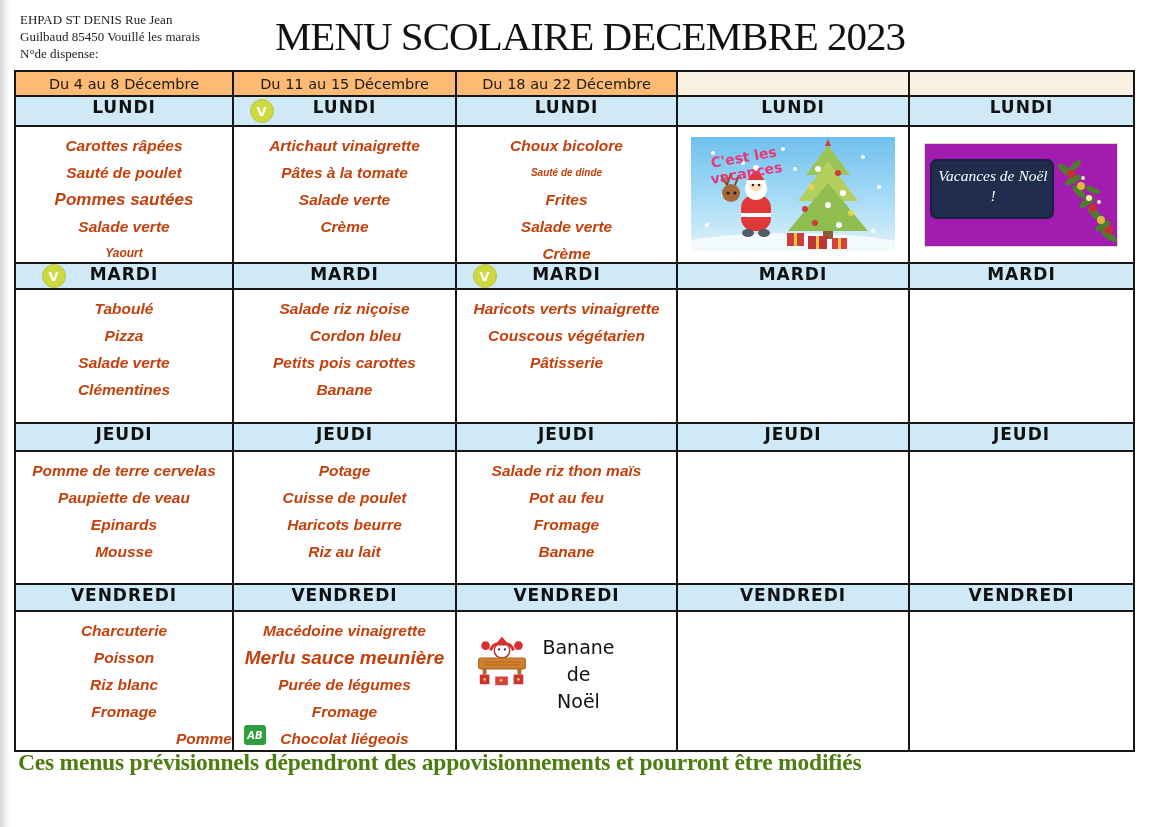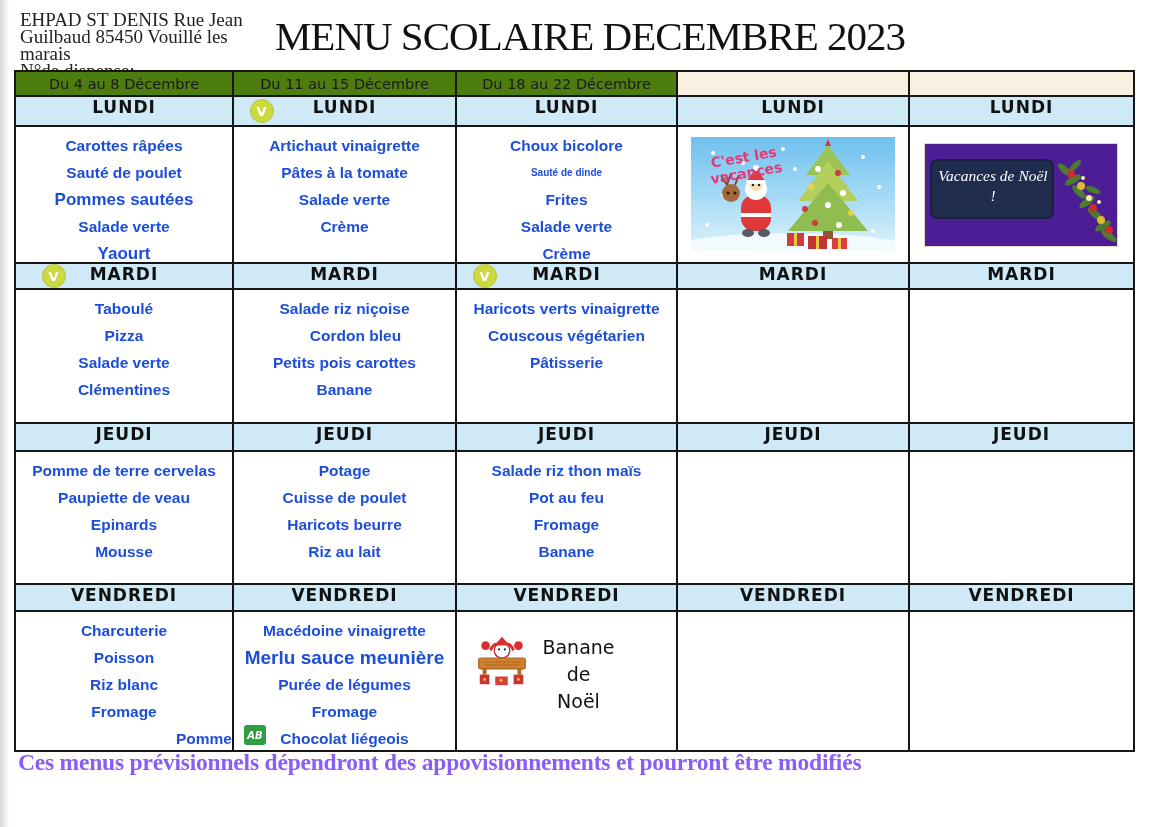--- a/index.html
+++ b/index.html
@@ -4,70 +4,70 @@
 <style>
   html,body{margin:0;padding:0;}
   body{
     width:1169px;height:827px;position:relative;background:#ffffff;
     font-family:"Liberation Sans",sans-serif;overflow:hidden;
   }
   .scan-edge{position:absolute;left:0;top:0;width:10px;height:827px;
     background:linear-gradient(90deg,#d9d9d9,#f2f2f2 60%,#ffffff);}
   
   .org-block{position:absolute;left:20px;top:11px;width:250px;
-    font-family:"Liberation Serif",serif;font-size:19px;line-height:17px;color:#222;}
+    font-family:"Liberation Serif",serif;font-size:13px;line-height:17px;color:#222;}
   .page-title{position:absolute;left:250px;top:12px;width:680px;text-align:center;
     font-family:"Liberation Serif",serif;font-size:41px;letter-spacing:-1px;color:#111;}
   
   .menu-table{position:absolute;left:14px;top:70px;display:grid;
     grid-template-columns:218px 223px 221px 232px 223px;
     grid-template-rows:25px 30px 137px 26px 134px 28px 133px 27px 138px;
     border:2px solid #161616;box-sizing:border-box;}
   .cell{position:relative;border-right:2px solid #161616;border-bottom:2px solid #161616;
     background:#fff;box-sizing:border-box;overflow:hidden;}
   .cell.last-col{border-right:none;}
   .cell.last-row{border-bottom:none;}
-  .week-h{background:#4d7c0f;display:flex;align-items:center;justify-content:center;
+  .week-h{background:#fdba74;display:flex;align-items:center;justify-content:center;
     font-family:"DejaVu Sans",sans-serif;font-size:14.5px;color:#1a1a1a;}
   .week-h.empty{background:#faf0e2;}
   .day-h{background:#cfe9f6;display:flex;align-items:flex-start;justify-content:center;
     font-family:"DejaVu Sans",sans-serif;font-weight:bold;font-size:17px;
     letter-spacing:1px;color:#111;}
   .menu-cell{padding-top:5px;text-align:center;}
   .menu-line{font-family:"Liberation Sans",sans-serif;font-weight:bold;font-size:17.5px;
-    line-height:27px;color:#1d4ed8;white-space:nowrap;}
+    line-height:27px;color:#c2410c;white-space:nowrap;font-style:italic;}
   
   .veg-icon{position:absolute;left:16px;top:50%;transform:translateY(-50%);
     width:22px;height:22px;border-radius:50%;background:#ccd93f;border:1px solid #b9c24e;
     color:#fff;font-family:"DejaVu Sans",sans-serif;font-weight:bold;font-size:13px;
     display:flex;align-items:center;justify-content:center;}
   .ab-icon{position:absolute;left:10px;bottom:5px;width:22px;height:20px;border-radius:3px;
     background:#2f9e41;color:#fff;font-family:"DejaVu Sans",sans-serif;font-weight:bold;
     font-size:10px;font-style:italic;display:flex;align-items:center;justify-content:center;}
   
   .scene1{position:absolute;left:13px;top:10px;width:204px;height:114px;
     background:linear-gradient(180deg,#6fc0ee 0%,#a8dcf6 55%,#dff2fb 100%);}
   .scene1-text{position:absolute;left:8px;top:12px;width:92px;text-align:center;
     font-family:"DejaVu Sans",sans-serif;font-weight:bold;font-size:14px;line-height:16px;
     color:#e83878;transform:rotate(-10deg);}
   
   .scene2{position:absolute;left:14px;top:16px;width:192px;height:102px;
-    background:#4c1d95;border:1px solid #e6d8c0;}
+    background:#a21caf;border:1px solid #e6d8c0;}
   .scene2-text{position:absolute;left:12px;top:22px;width:112px;text-align:center;
     font-family:"Liberation Serif",serif;font-style:italic;font-size:15.5px;
     line-height:20px;color:#fff;}
   
   .noel-cell{display:flex;align-items:flex-start;padding-top:22px;}
   .noel-icon{margin-left:16px;flex:0 0 auto;}
   .noel-lines{flex:1;text-align:center;margin-right:50px;}
   .noel-line{font-family:"DejaVu Sans",sans-serif;font-size:19px;line-height:27px;color:#111;}
   
   .footer-note{position:absolute;left:18px;top:749px;width:1000px;
     font-family:"Liberation Serif",serif;font-weight:bold;font-size:23.5px;
-    letter-spacing:-0.2px;color:#8b5cf6;}
+    letter-spacing:-0.2px;color:#4d7c0f;}
   svg{display:block;}
 </style>
 </head>
 <body>
 
 <div class="scan-edge"></div>
 
 <div class="org-block">
   <div>EHPAD ST DENIS Rue Jean</div>
   <div>Guilbaud 85450 Vouillé les marais</div>
@@ -99,21 +99,21 @@
   </div>
   <div class="cell day-h last-col">
     <span>LUNDI</span>
   </div>
 
   <div class="cell menu-cell">
       <div class="menu-line" style="font-size: 15.5px;">Carottes râpées</div>
       <div class="menu-line" style="font-size: 15.5px;">Sauté de poulet</div>
       <div class="menu-line" style="font-size: 17px;">Pommes sautées</div>
       <div class="menu-line" style="font-size: 15.5px;">Salade verte</div>
-      <div class="menu-line" style="font-size: 17px;">Yaourt</div>
+      <div class="menu-line" style="font-size: 12px;">Yaourt</div>
     </div>
   <div class="cell menu-cell">
       <div class="menu-line" style="font-size: 15.5px;">Artichaut vinaigrette</div>
       <div class="menu-line" style="font-size: 15.5px;">Pâtes à la  tomate</div>
       <div class="menu-line" style="font-size: 15.5px;">Salade verte</div>
       <div class="menu-line" style="font-size: 15.5px;">Crème</div>
     </div>
   <div class="cell menu-cell">
       <div class="menu-line" style="font-size: 15.5px;">Choux bicolore</div>
       <div class="menu-line" style="font-size: 10px;">Sauté de dinde</div>

